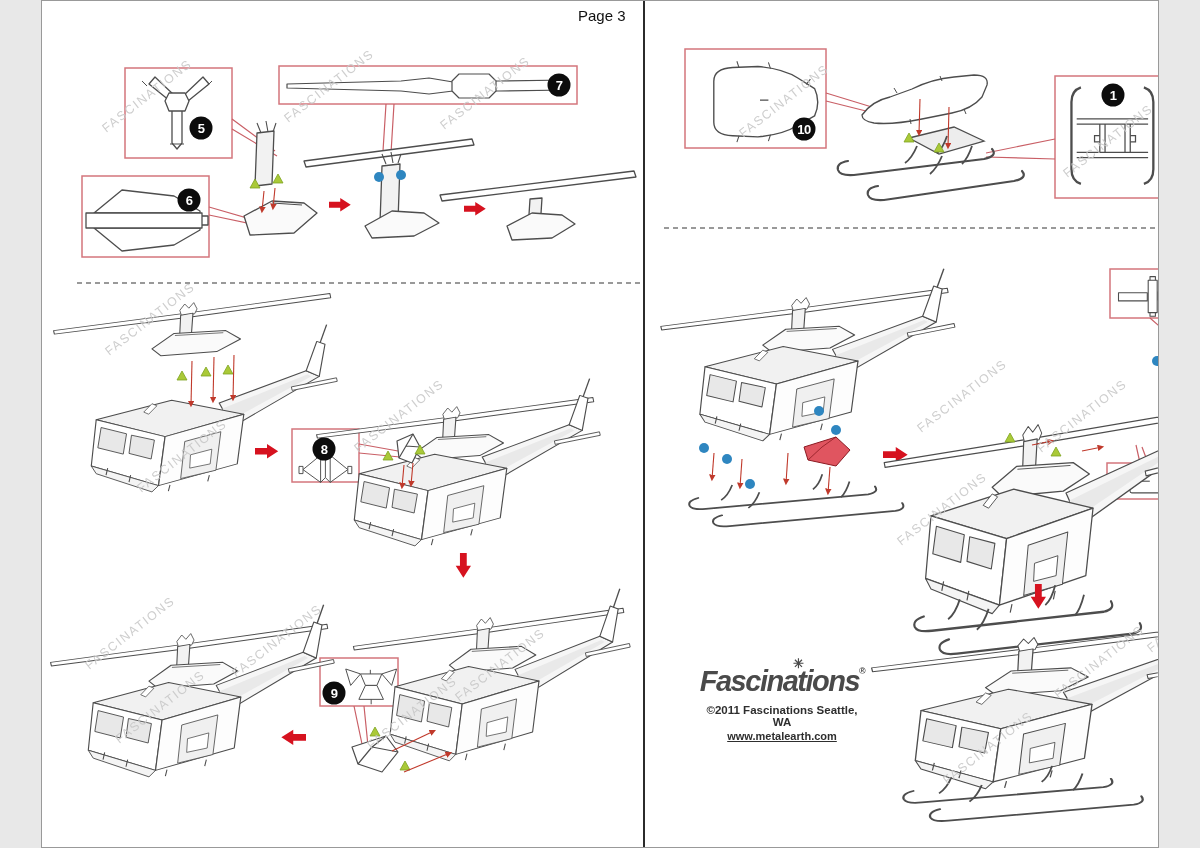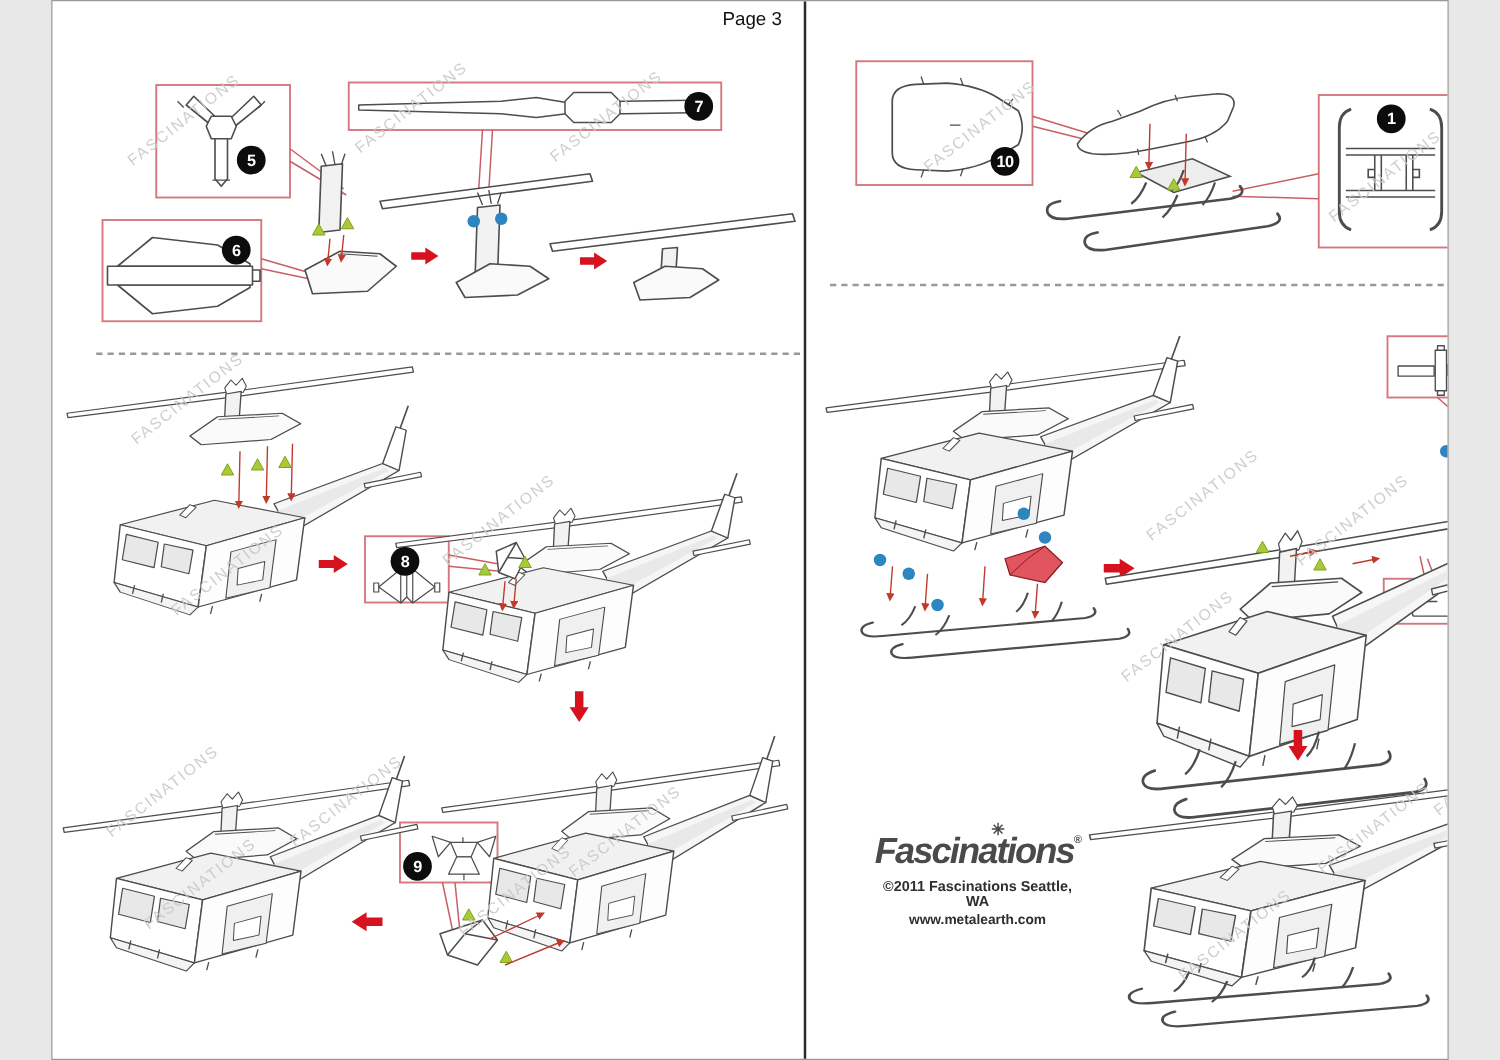--- a/index.html
+++ b/index.html
@@ -25,21 +25,21 @@
   .logo-main{
     font-style:italic;font-weight:bold;font-size:29px;color:#4a4a4a;
     letter-spacing:-1.5px;line-height:1;position:relative;
   }
   .logo-main .reg{font-size:9px;font-style:normal;vertical-align:top;color:#4a4a4a;}
   .sparkle{
     position:absolute;top:-10px;left:96px;font-size:13px;font-style:normal;
     letter-spacing:0;color:#4a4a4a;
   }
   .logo-copy{font-size:11.5px;font-weight:bold;color:#2e2e2e;margin-top:8px;letter-spacing:0;}
-  .logo-site{font-size:11px;font-weight:bold;color:#2e2e2e;margin-top:2px;}
+  .logo-site{font-size:11px;font-weight:bold;color:#2e2e2e;margin-top:2px;text-decoration:underline;}
 </style>
 </head>
 <body>
 
 <div class="sheet">
 
   <svg class="art" viewBox="0 0 1200 848">
     <defs>
       <marker id="mk-arr" markerWidth="7" markerHeight="7" refX="4" refY="3" orient="auto">
         <path d="M0,0 L6,3 L0,6 Z" fill="#c0392b"></path>

